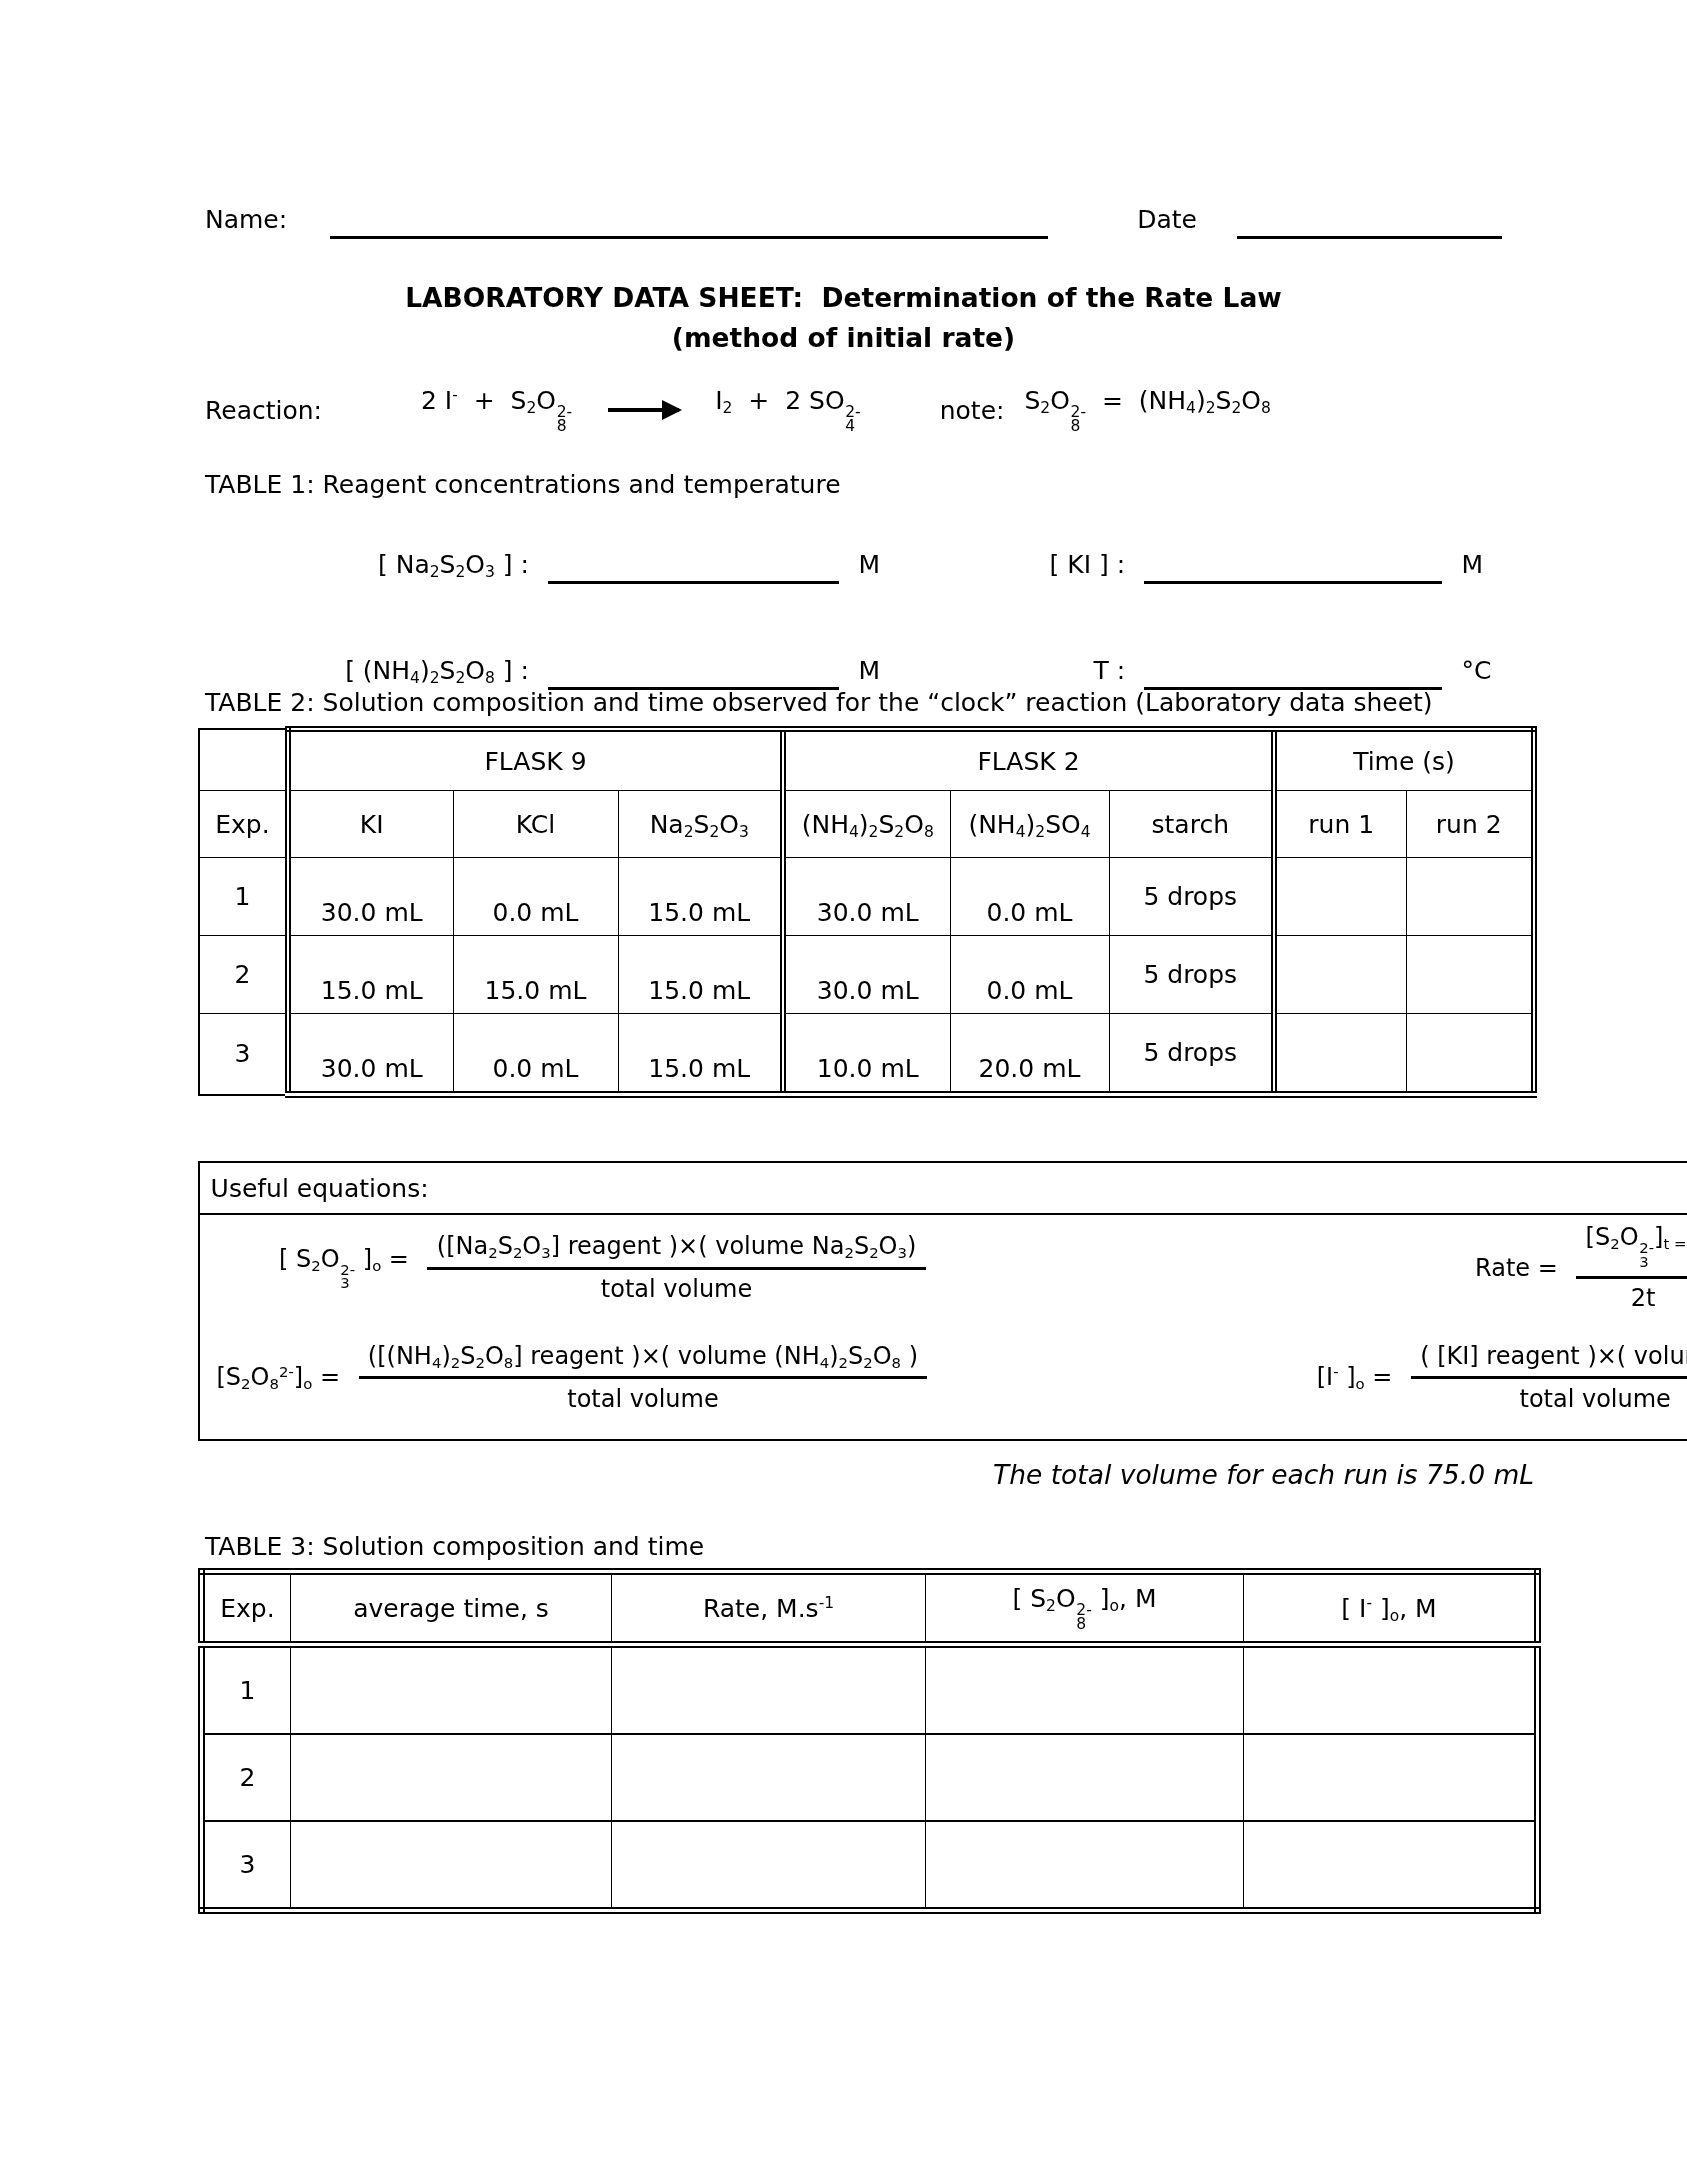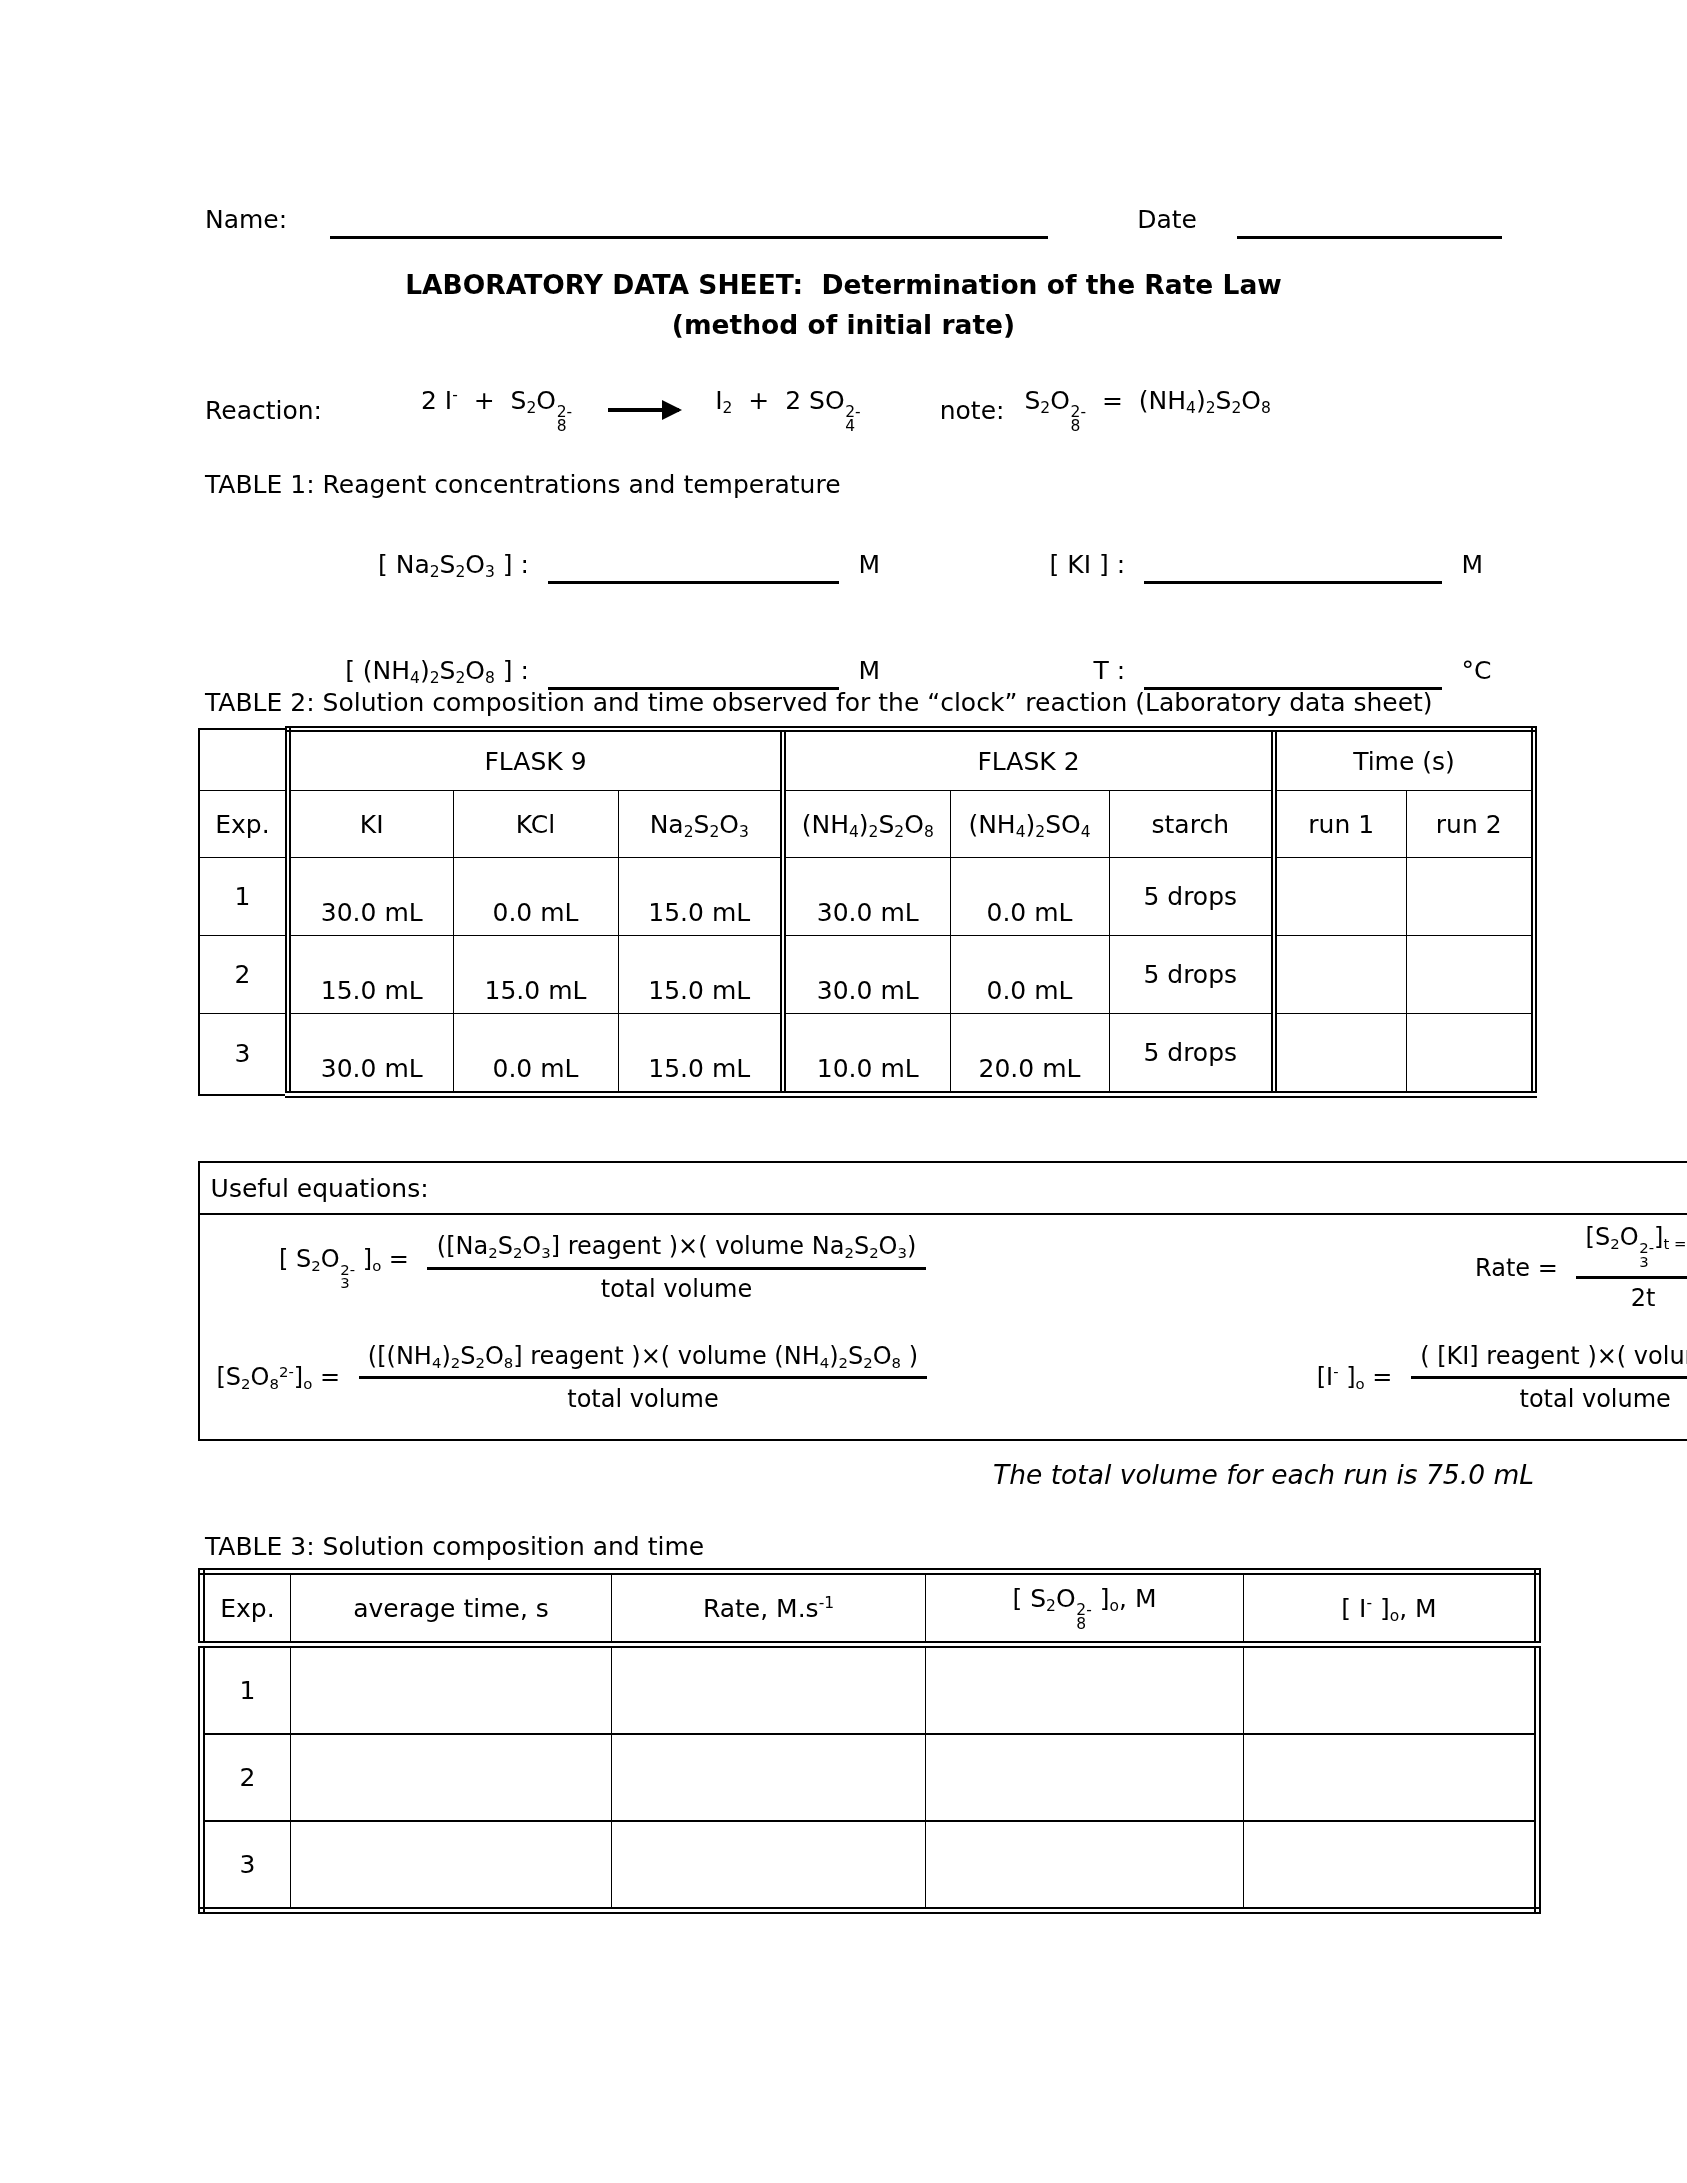--- a/index.html
+++ b/index.html
@@ -17,21 +17,21 @@
 
   
   .name-row{left:205px;top:198px;width:1336px;display:flex;align-items:flex-end;height:41px;}
   .wline{border-bottom:3.3px solid #000;height:37px;}
   .nline{width:718px;margin-left:43px;}
   .dlabel{margin-left:89px;}
   .dline{width:265px;margin-left:40px;}
   .name-row .lbl{padding-bottom:5.3px;}
 
   
-  .title{left:0;top:265px;width:1687px;text-align:center;font-weight:bold;font-size:26.5px;line-height:1.52;}
+  .title{left:0;top:278px;width:1687px;text-align:center;font-weight:bold;font-size:26.5px;line-height:1.52;}
 
   
   .reaction{left:205px;top:378px;width:1389px;display:flex;align-items:center;height:64px;}
   .rx-lhs{margin-left:99px;}
   .rx-rhs{margin-left:0;}
   .arrow{display:inline-block;position:relative;width:71px;height:3.3px;background:#000;margin:0 36px;}
   .arrow::after{content:"";position:absolute;right:-2.6px;top:-8.6px;border-left:20px solid #000;
                 border-top:10px solid transparent;border-bottom:10px solid transparent;}
   .rx-note{margin-left:79px;}
   .rx-note-f{margin-left:20px;}

